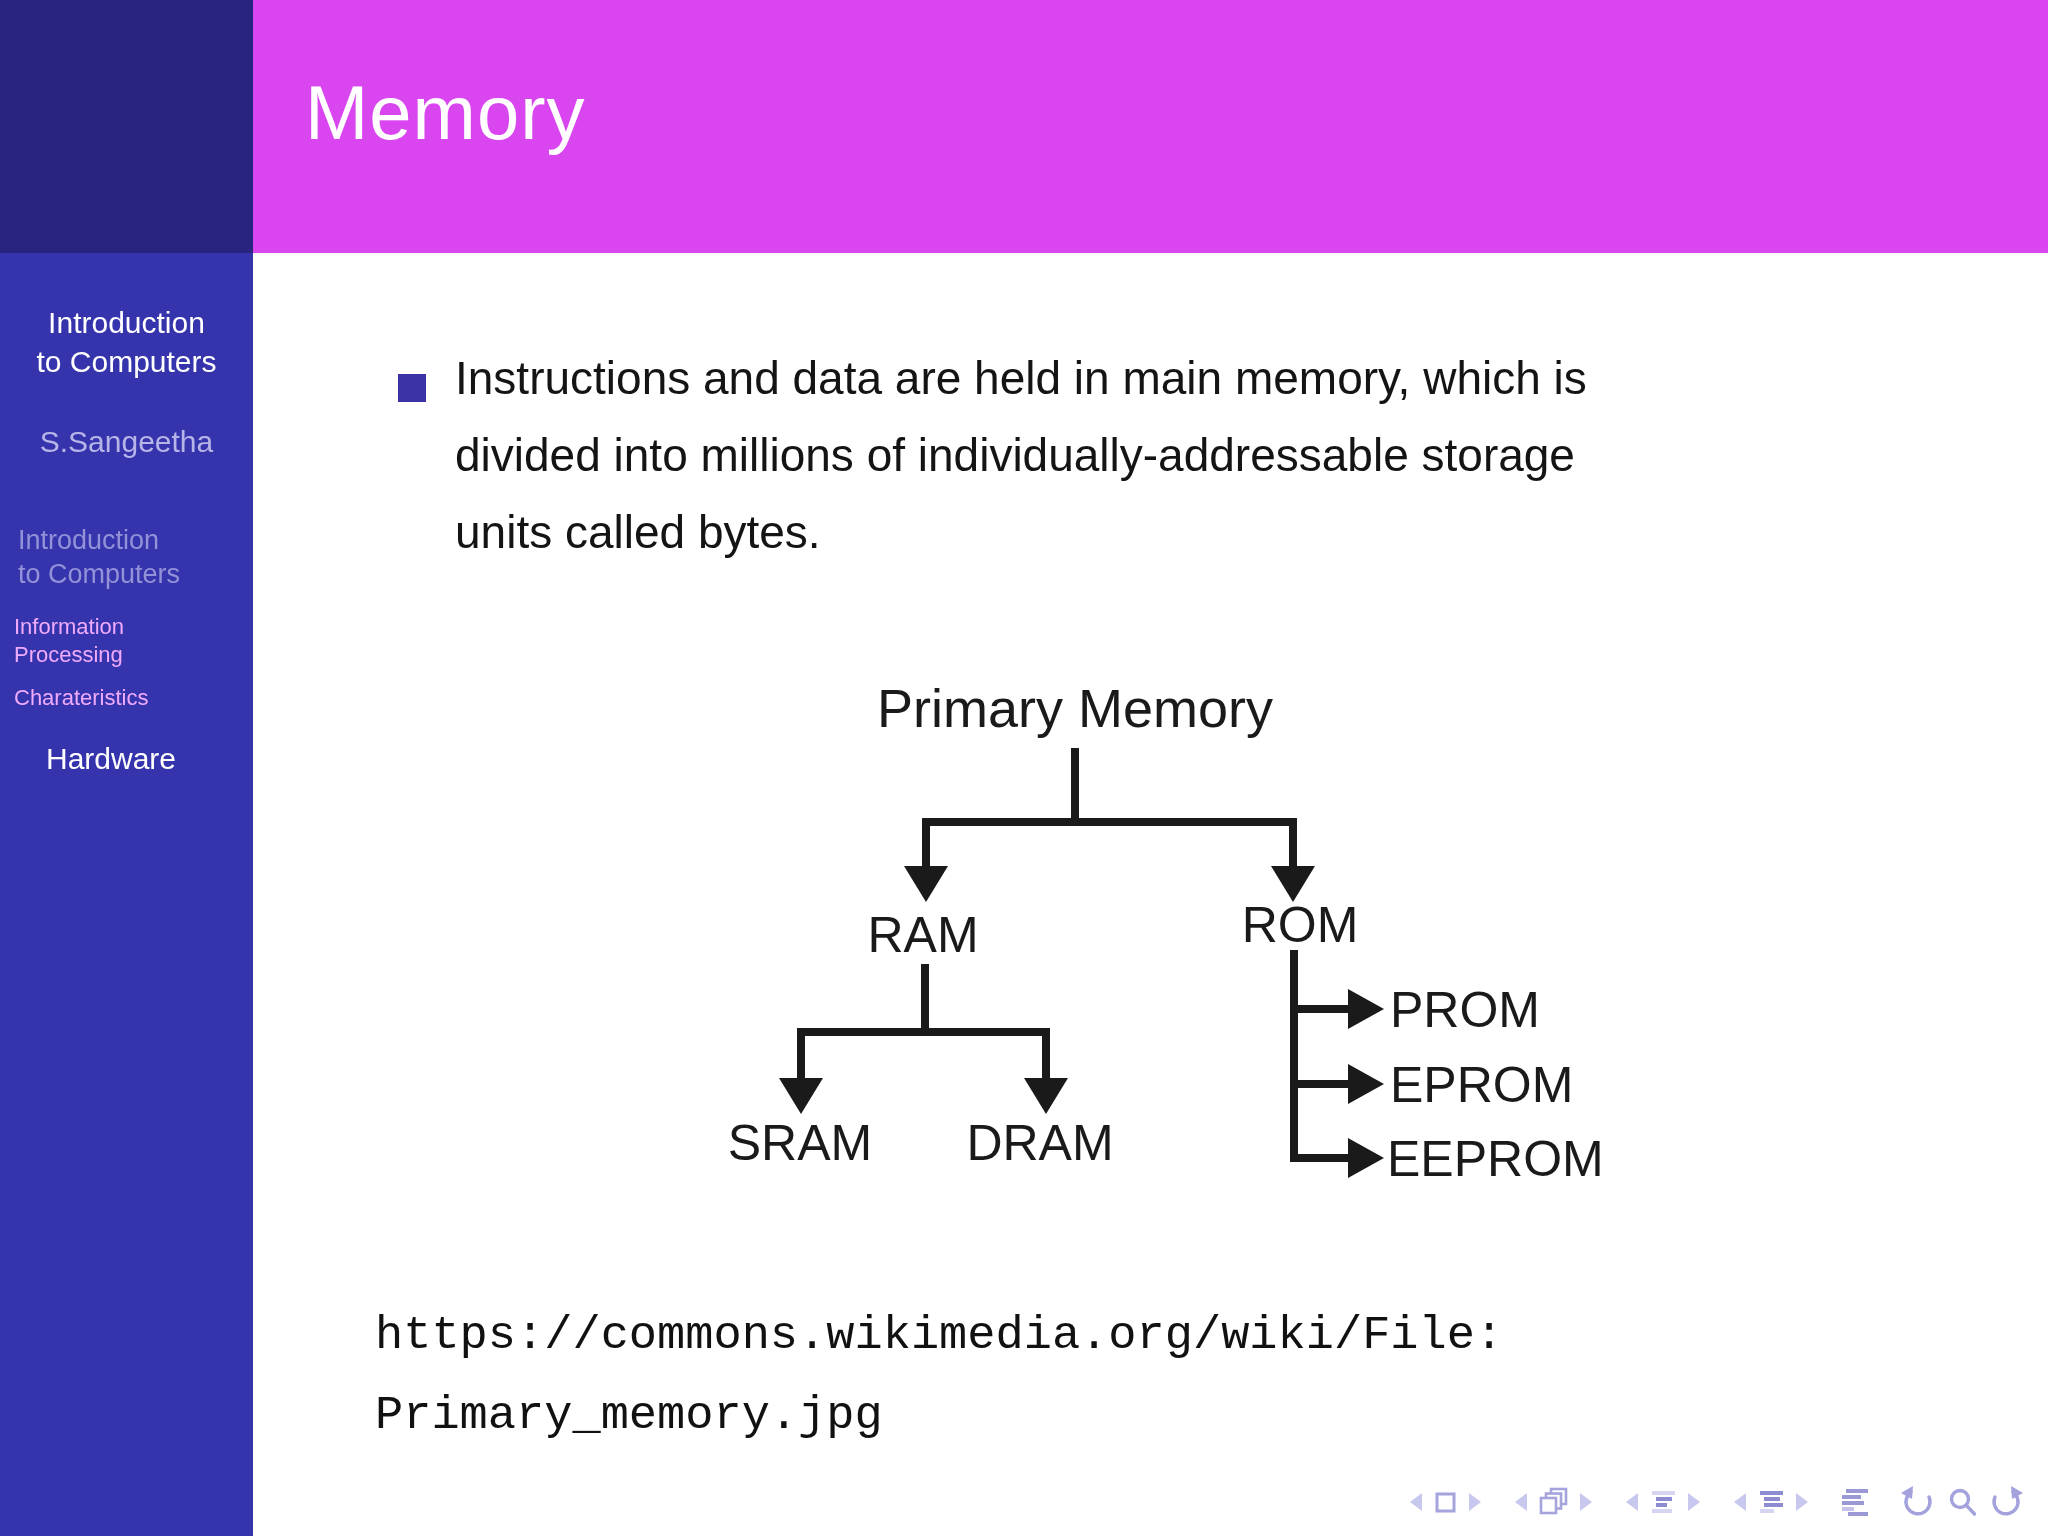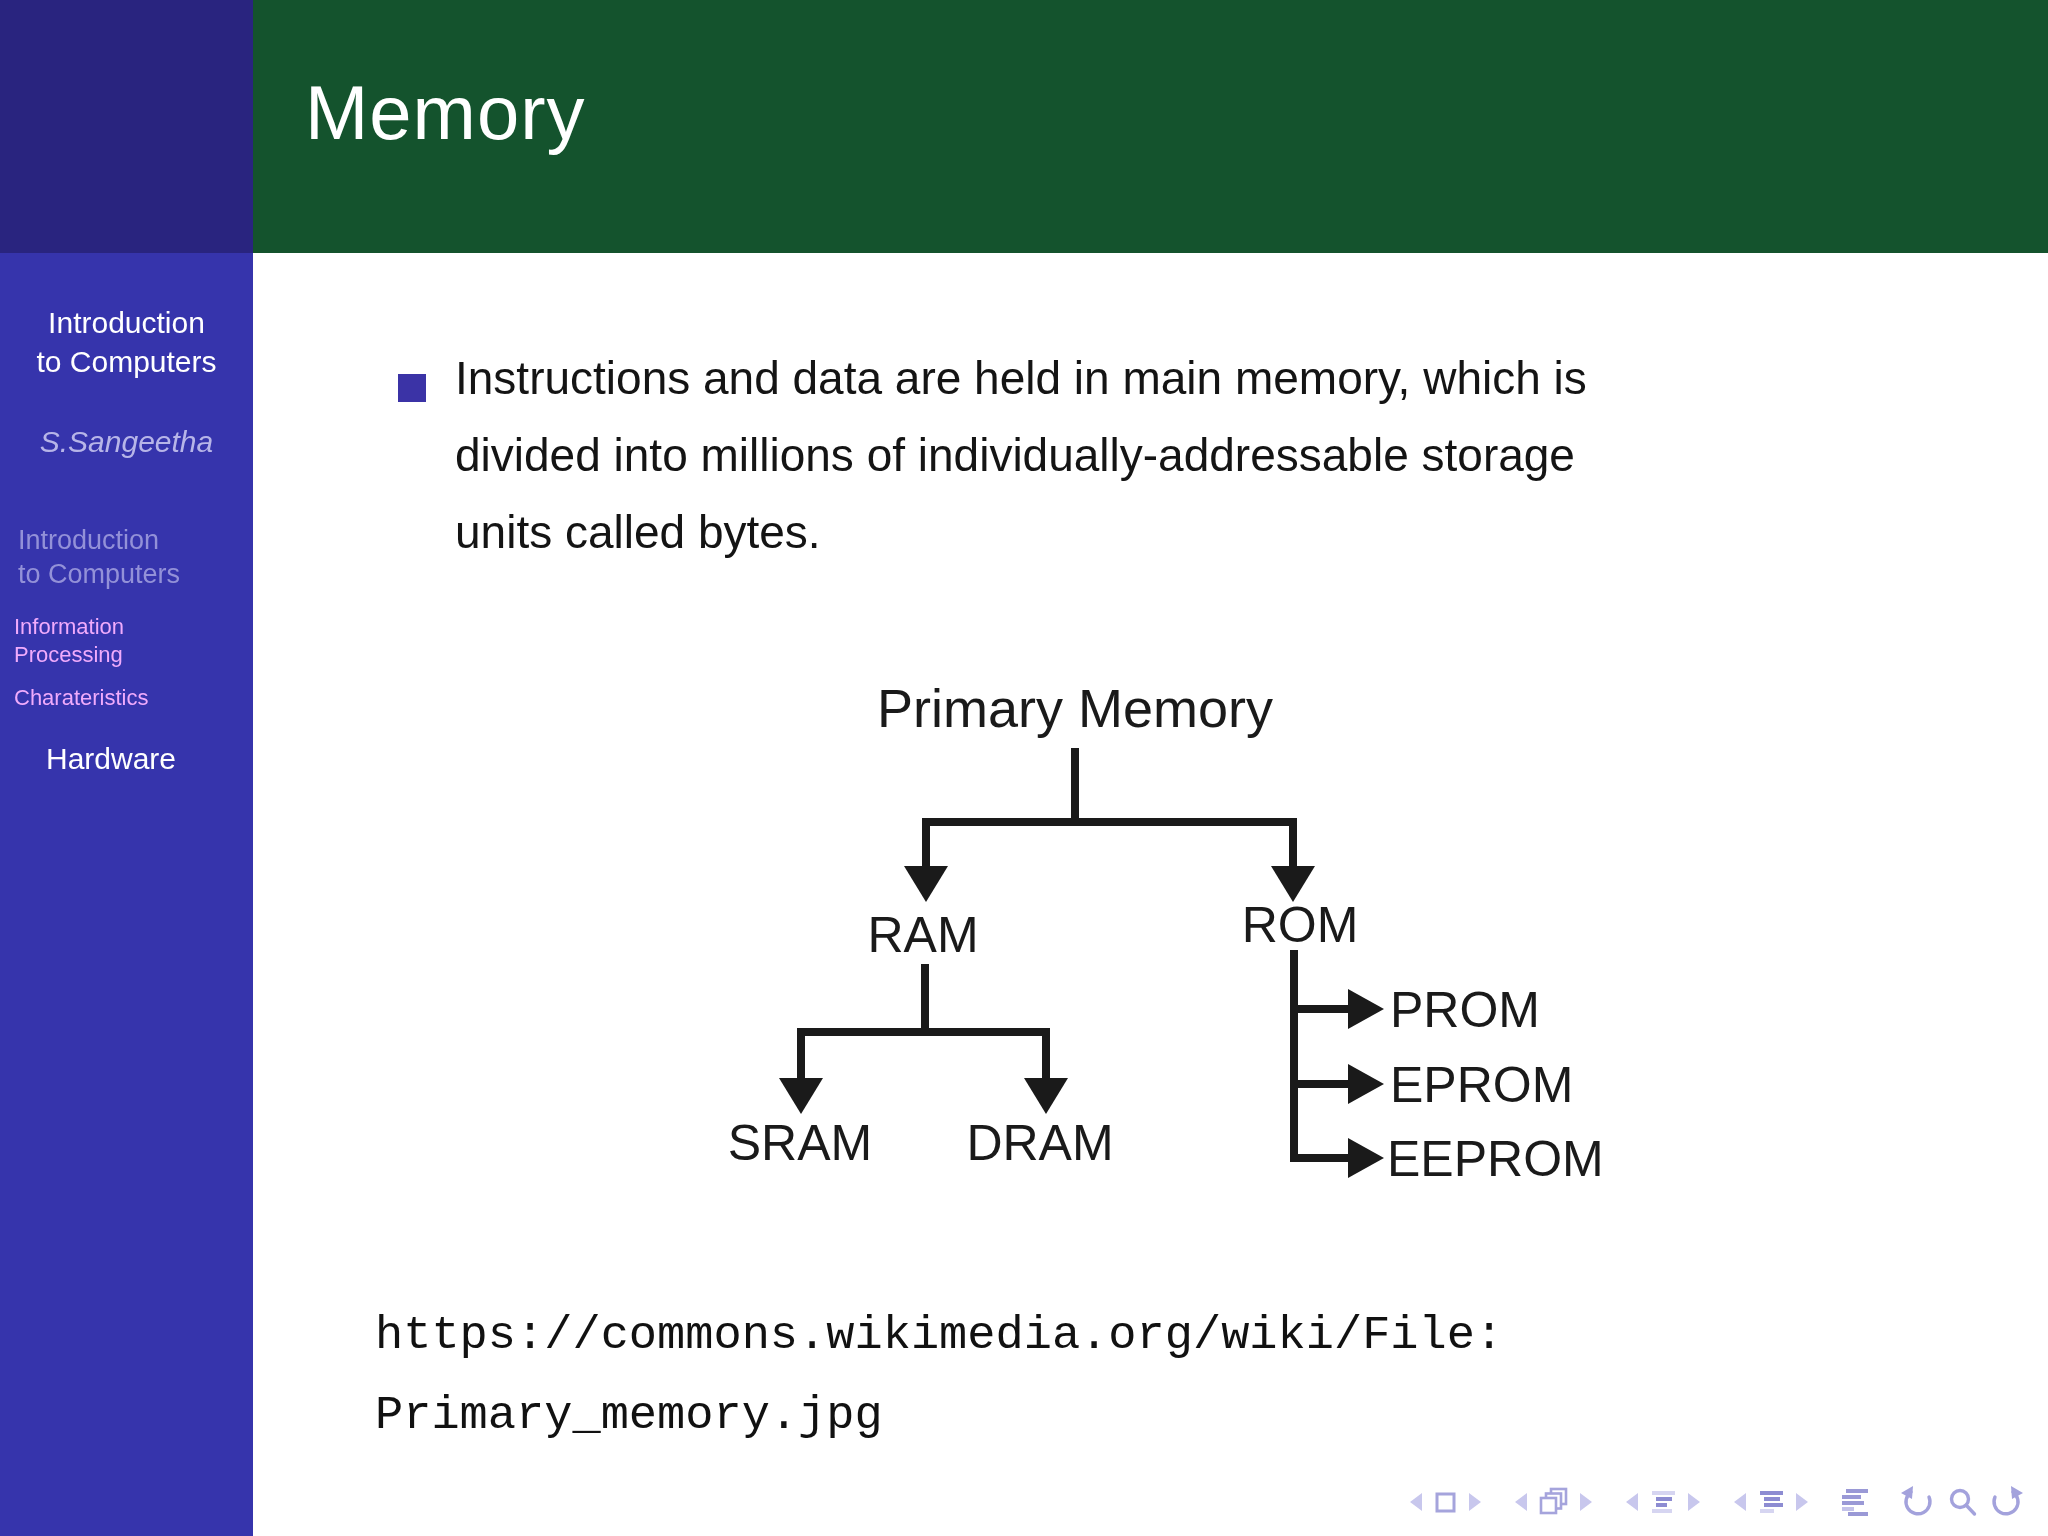--- a/index.html
+++ b/index.html
@@ -15,21 +15,21 @@
 
   
   .corner-block {
     position: absolute; left: 0; top: 0;
     width: 253px; height: 253px;
     background: #29247f;
   }
   .header-bar {
     position: absolute; left: 253px; top: 0; right: 0;
     height: 253px;
-    background: #14532d;
+    background: #d946ef;
   }
   .slide-title {
     position: absolute; left: 52px; top: 68px;
     margin: 0;
     color: #ffffff;
     font-size: 76px;
     font-weight: 400;
     line-height: 90px;
     letter-spacing: 1px;
   }
@@ -47,21 +47,20 @@
     font-size: 30px;
     line-height: 39px;
     font-weight: 500;
   }
   .author {
     margin-top: 42px;
     text-align: center;
     color: #b7b5e8;
     font-size: 30px;
     line-height: 38px;
-    font-style: italic;
   }
   .toc { margin-top: 62px; }
   .toc-section {
     color: #9391d8;
     font-size: 27px;
     line-height: 34px;
     padding-left: 18px;
     padding-right: 6px;
     margin-bottom: 22px;
     cursor: pointer;

